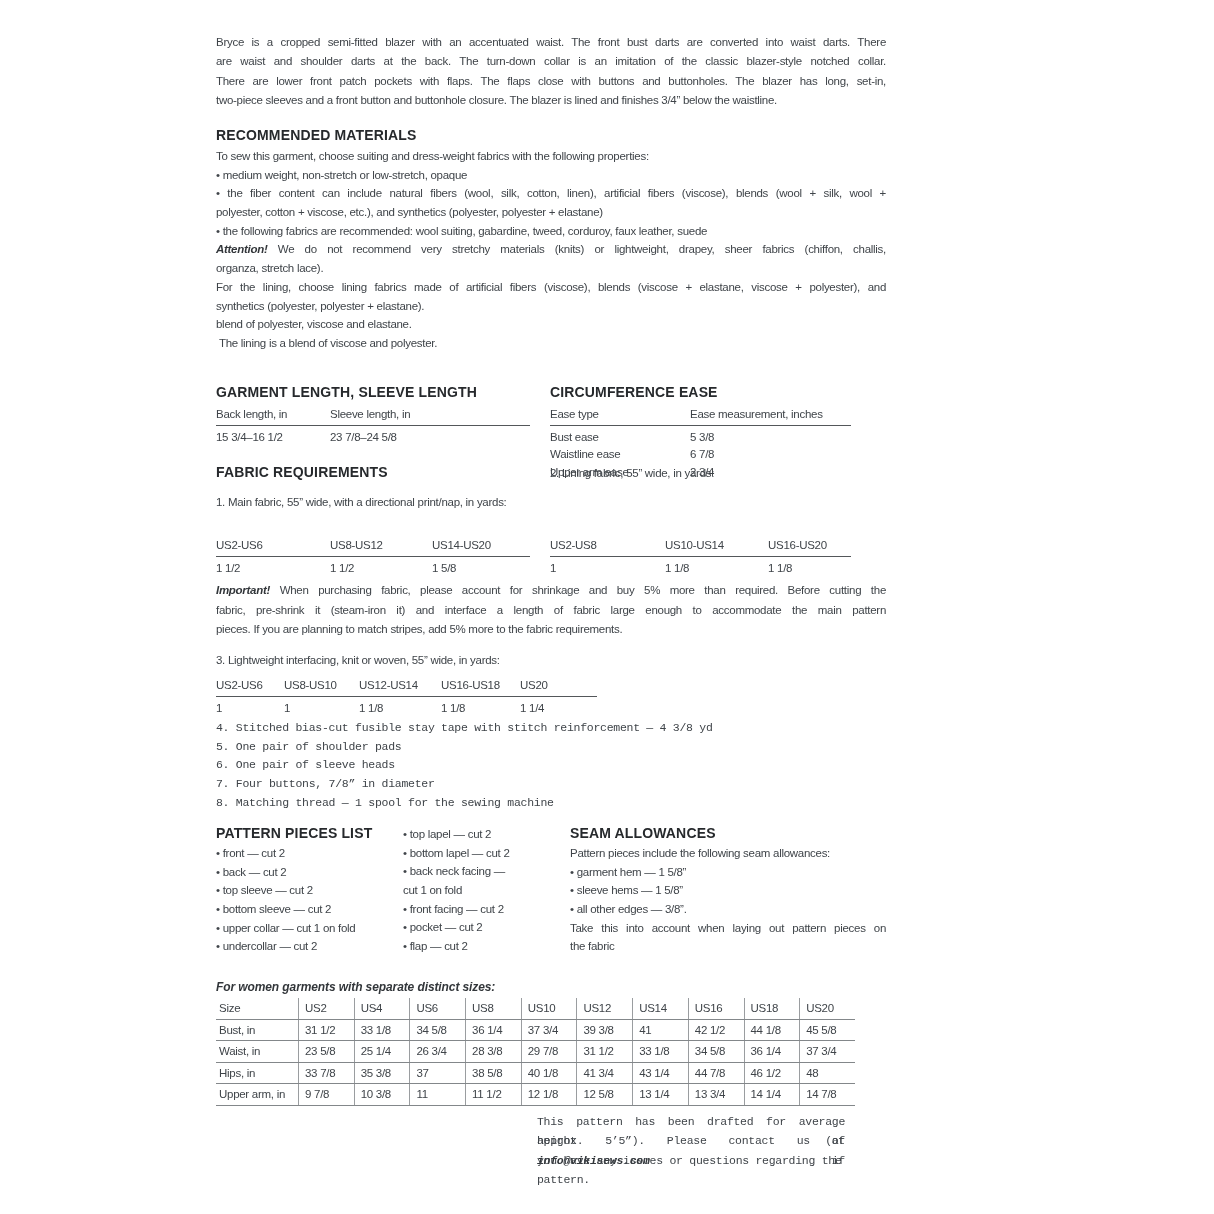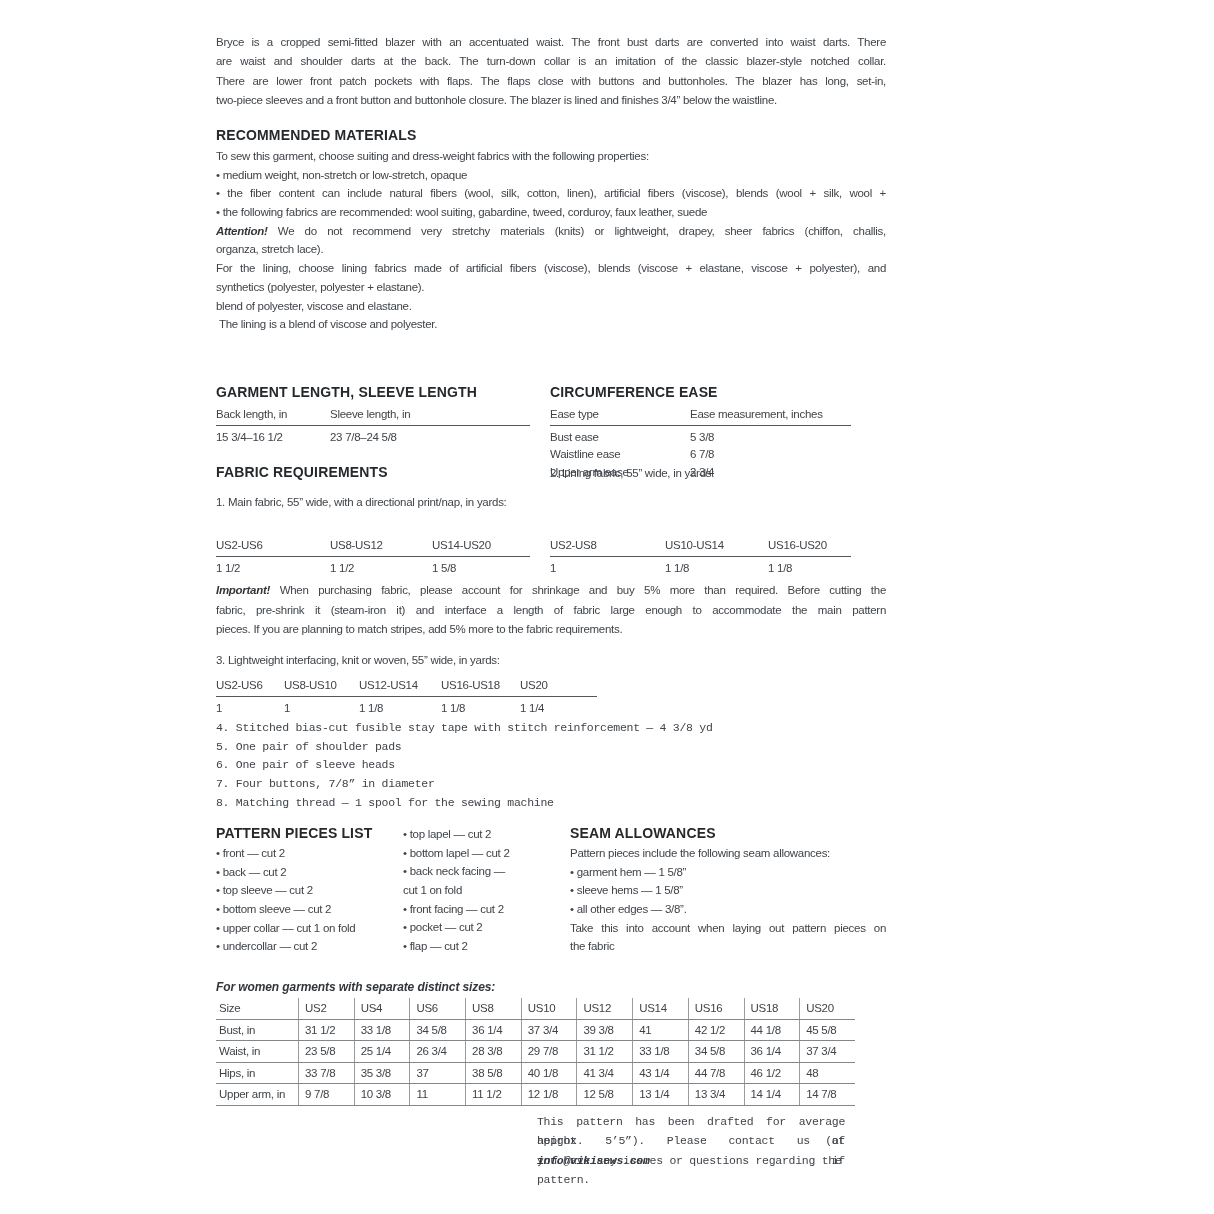--- a/index.html
+++ b/index.html
@@ -34,20 +34,21 @@
     <div class="ln193 j">are waist and shoulder darts at the back. The turn-down collar is an imitation of the classic blazer-style notched collar.</div>
     <div class="ln193 j">There are lower front patch pockets with flaps. The flaps close with buttons and buttonholes. The blazer has long, set-in,</div>
     <div class="ln193">two-piece sleeves and a front button and buttonhole closure. The blazer is lined and finishes 3/4” below the waistline.</div>
   </div>
 
   <div class="abs h" style="left:216px;top:127px;">RECOMMENDED MATERIALS</div>
   <div class="abs" style="left:216px;top:147px;width:670px;">
     <div class="ln">To sew this garment, choose suiting and dress-weight fabrics with the following properties:</div>
     <div class="ln">• medium weight, non-stretch or low-stretch, opaque</div>
     <div class="ln j">• the fiber content can include natural fibers (wool, silk, cotton, linen), artificial fibers (viscose), blends (wool + silk, wool +</div>
+    <div class="ln">polyester, cotton + viscose, etc.), and synthetics (polyester, polyester + elastane)</div>
     <div class="ln">• the following fabrics are recommended: wool suiting, gabardine, tweed, corduroy, faux leather, suede</div>
     <div class="ln j"><span class="bi">Attention!</span><span> We do not recommend very stretchy materials (knits) or lightweight, drapey, sheer fabrics (chiffon, challis,</span></div>
     <div class="ln">organza, stretch lace).</div>
     <div class="ln j">For the lining, choose lining fabrics made of artificial fibers (viscose), blends (viscose + elastane, viscose + polyester), and</div>
     <div class="ln">synthetics (polyester, polyester + elastane).</div>
     <div class="ln">blend of polyester, viscose and elastane.</div>
     <div class="ln">&nbsp;The lining is a blend of viscose and polyester.</div>
   </div>
 
   <div class="abs h" style="left:216px;top:384px;">GARMENT LENGTH, SLEEVE LENGTH</div>

